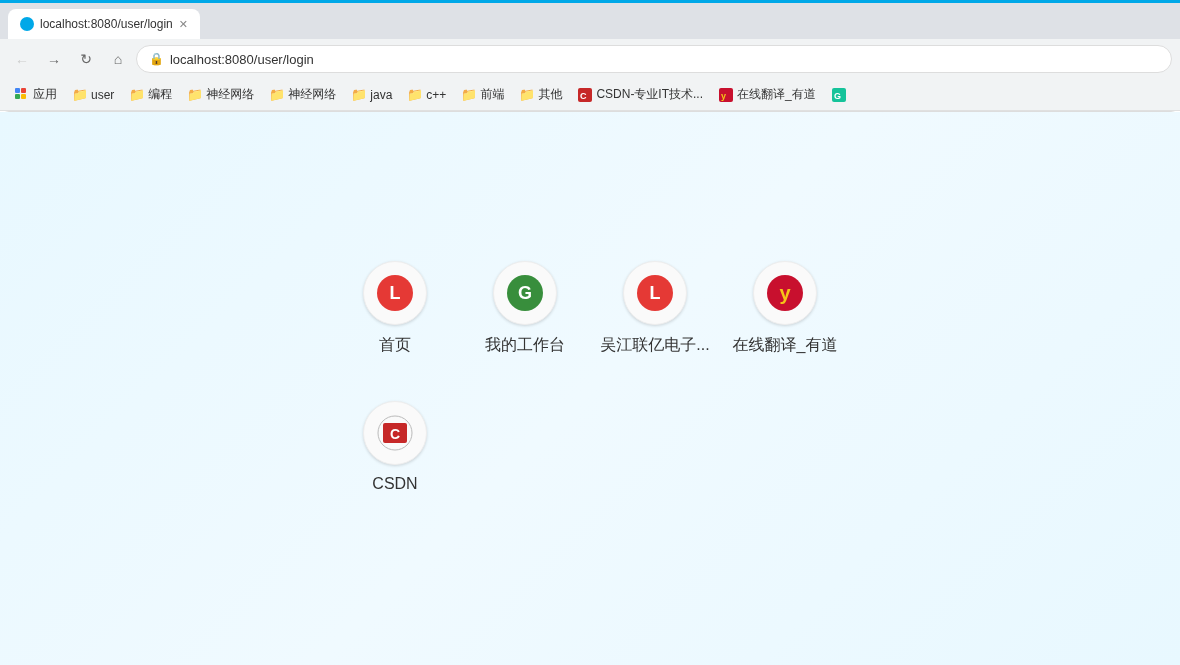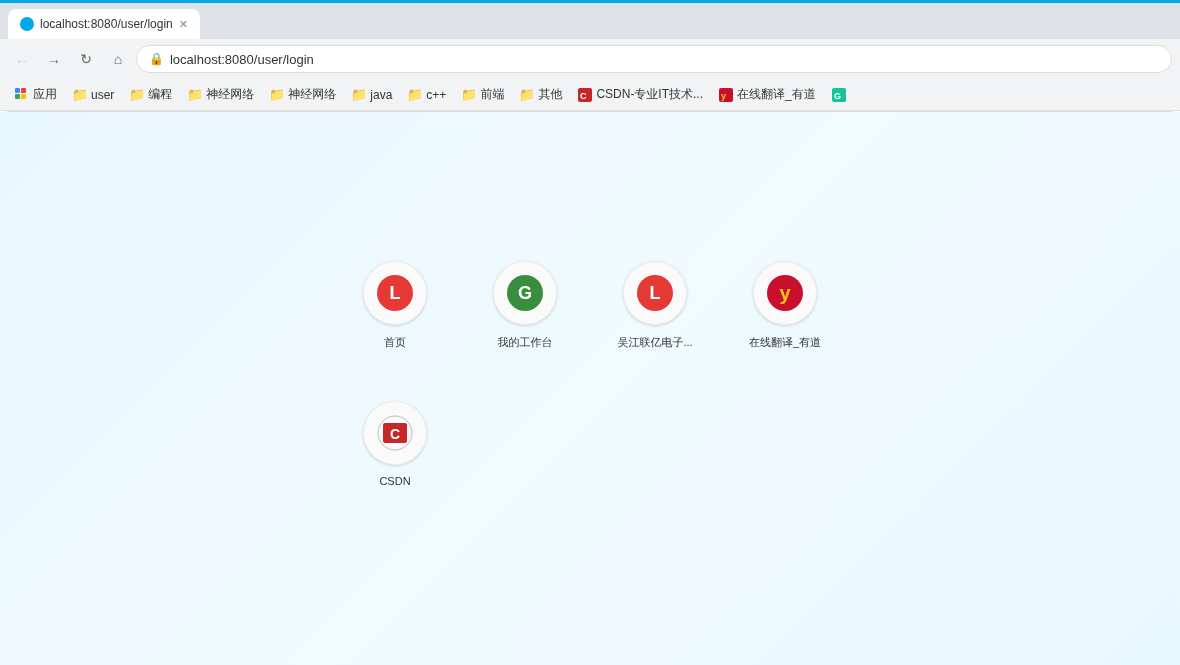--- a/index.html
+++ b/index.html
@@ -168,21 +168,21 @@
       border-radius: 50%;
       display: flex;
       align-items: center;
       justify-content: center;
       font-size: 26px;
       font-weight: bold;
       box-shadow: 0 1px 3px rgba(0,0,0,0.15);
     }
 
     .shortcut-label {
-      font-size: 11px;
+      font-size: 16px;
       color: #333;
       text-align: right;
     }
 
     
     .top-highlight {
       height: 3px;
       background: #00a8e8;
       width: 100%;
     }

